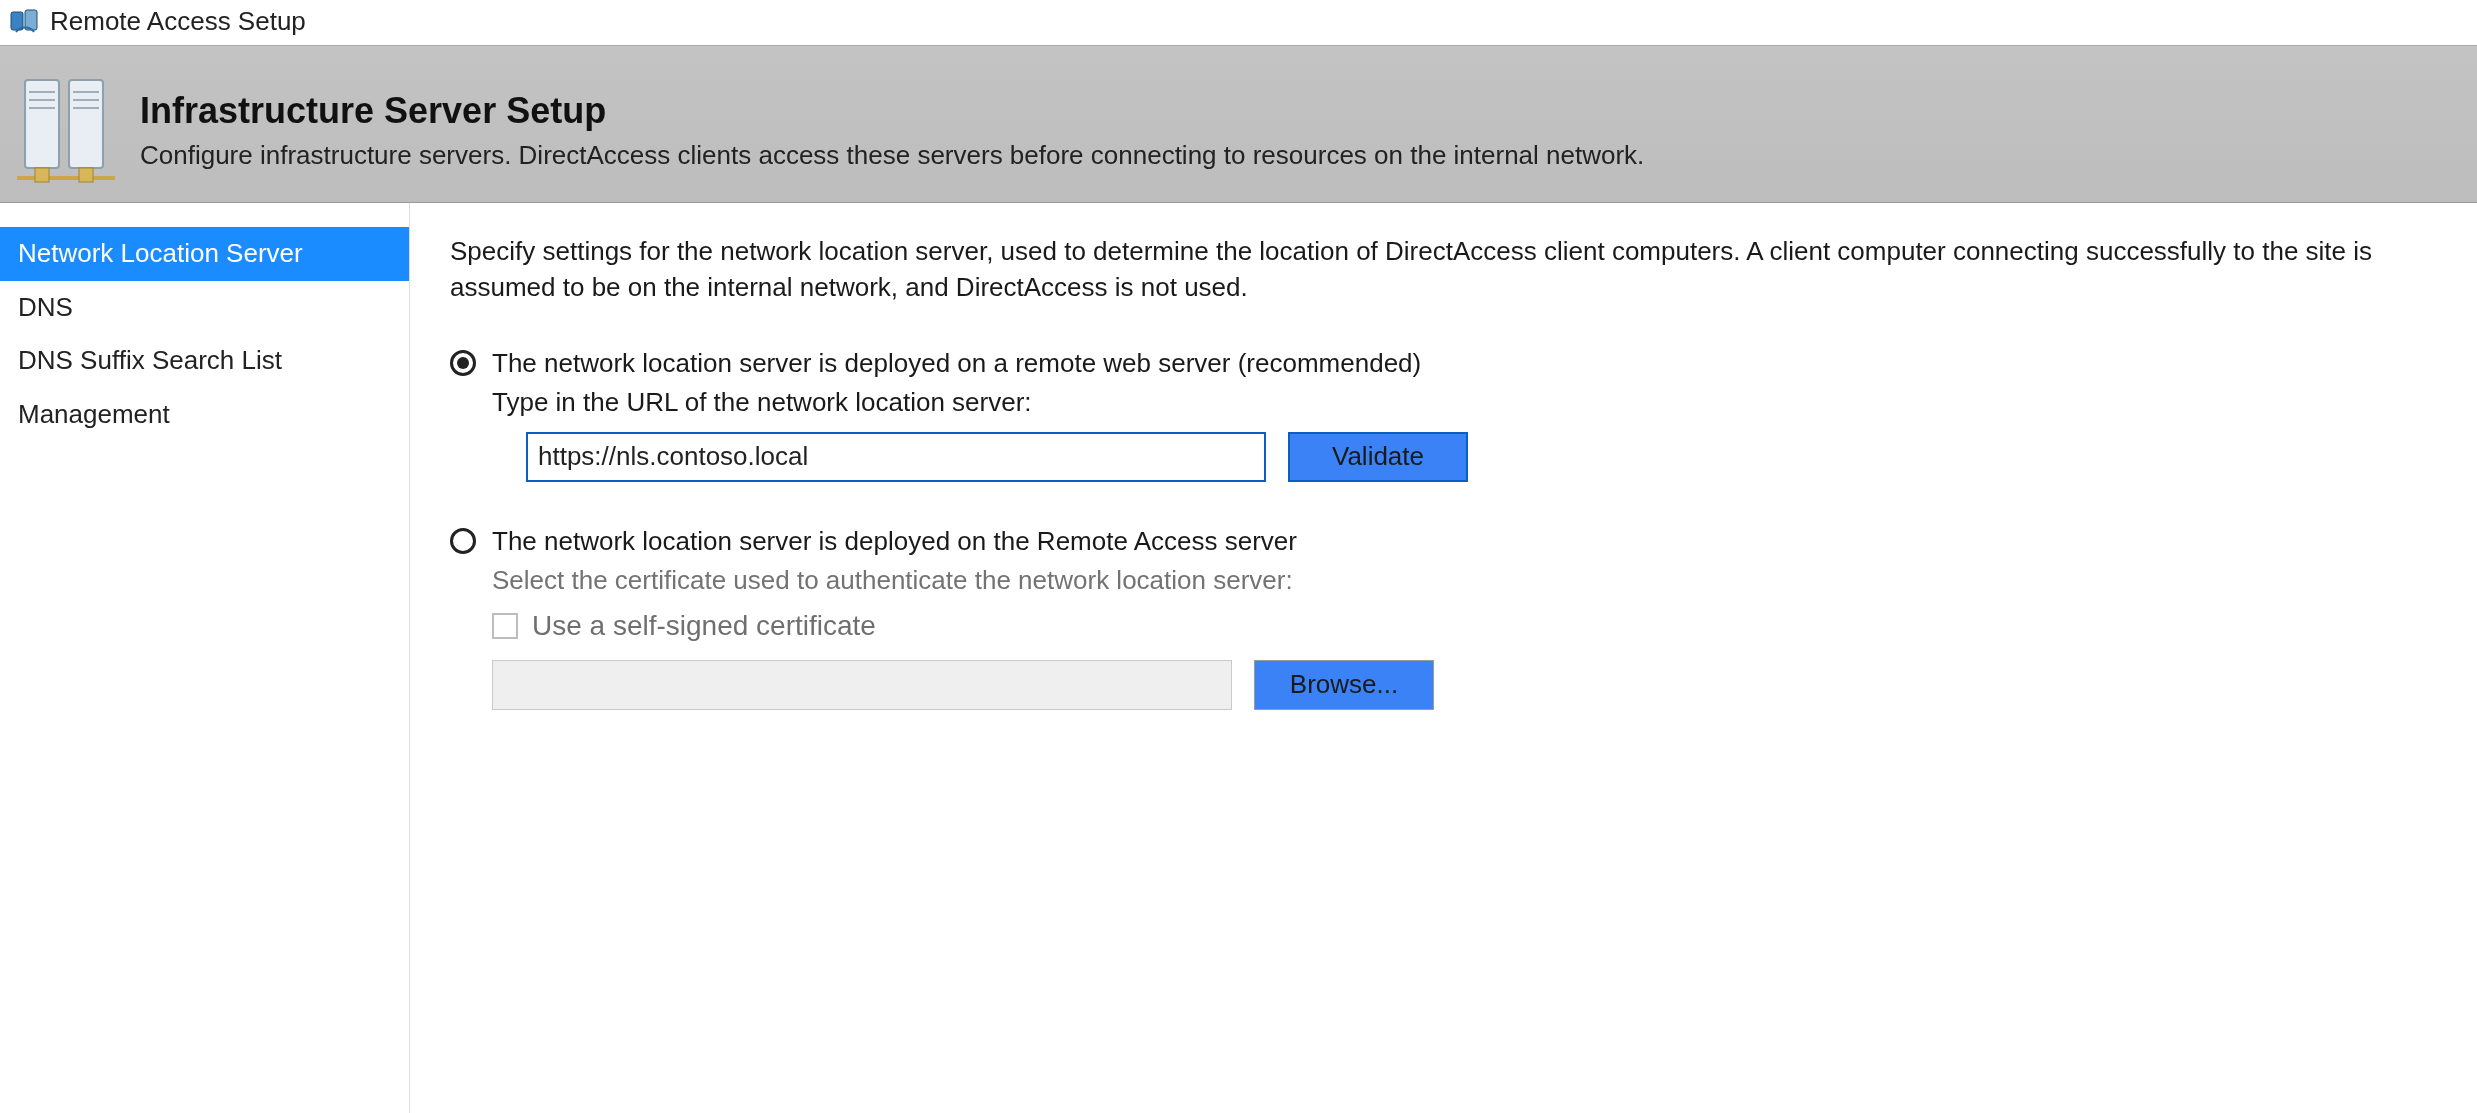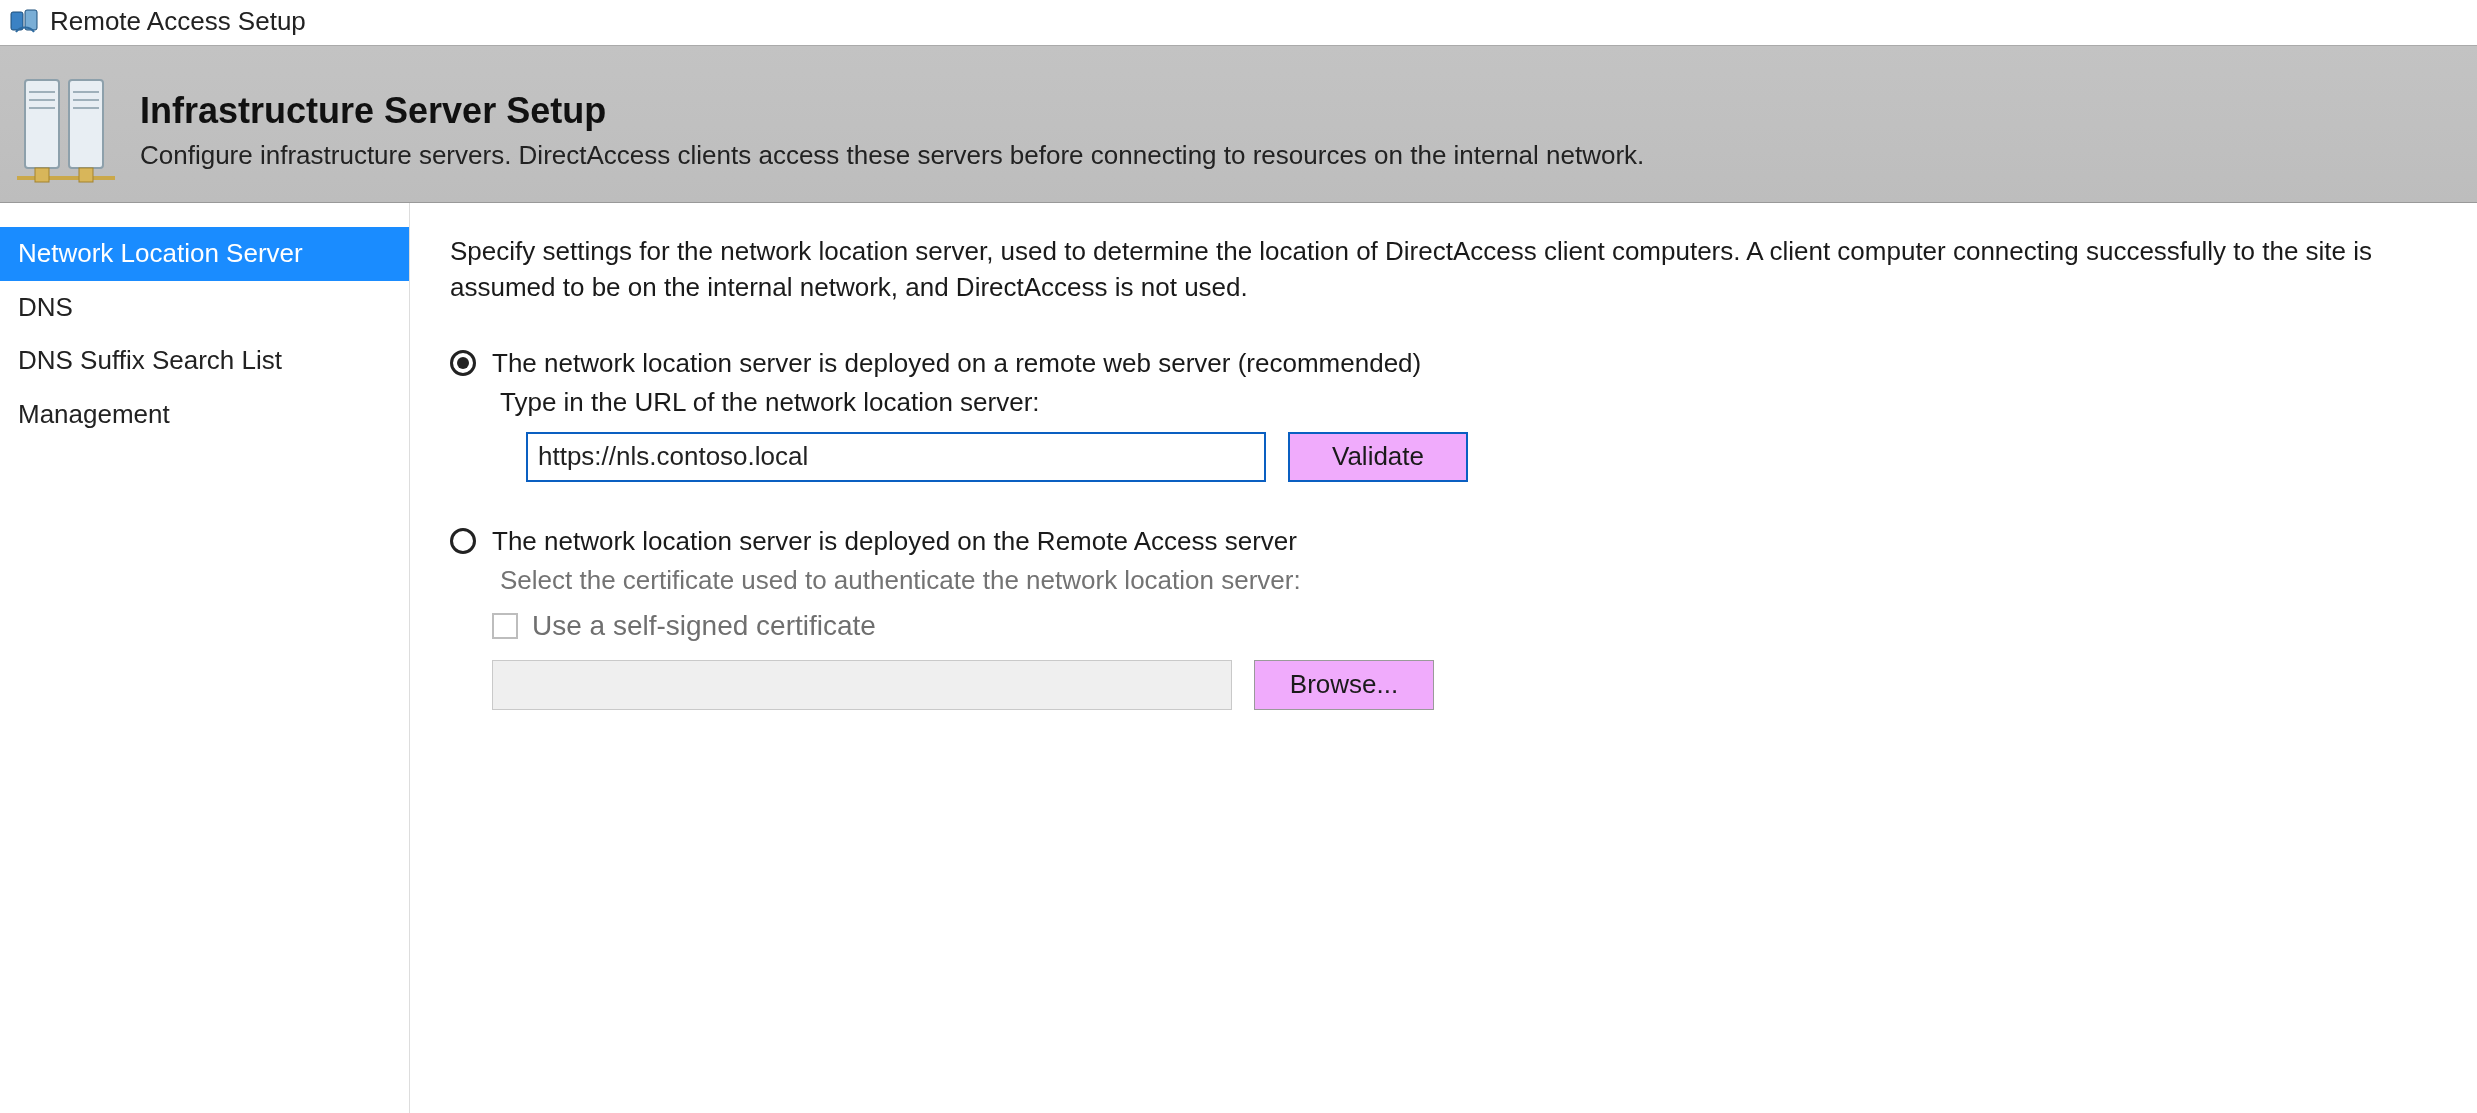--- a/index.html
+++ b/index.html
@@ -114,21 +114,21 @@
   }
   .radio.checked::after {
     content: "";
     width: 12px; height: 12px;
     background: #222;
     border-radius: 50%;
   }
   .radio-label { font-size: 26px; }
 
   .sub-block { padding-left: 42px; }
-  .sub-text { font-size: 26px; margin: 8px 0 14px 8px; }
+  .sub-text { font-size: 26px; margin: 8px 0 14px 0; }
   .sub-text.disabled { color: #737373; }
 
   .url-row {
     display: flex;
     align-items: stretch;
     gap: 22px;
     margin-bottom: 44px;
     margin-left: 34px;
   }
   .text-input {
@@ -140,21 +140,21 @@
     color: #222;
     height: 50px;
   }
   .text-input.disabled {
     border: 1px solid #c9c9c9;
     background: #efefef;
     color: #9a9a9a;
   }
   .btn {
     border: 2px solid #0a5fc1;
-    background: #f0abfc;
+    background: #3b82f6;
     font-size: 26px;
     padding: 22px 30px;
     height: 50px;
     display: inline-flex;
     align-items: center;
     justify-content: center;
     cursor: default;
     min-width: 180px;
   }
   .btn.secondary {

